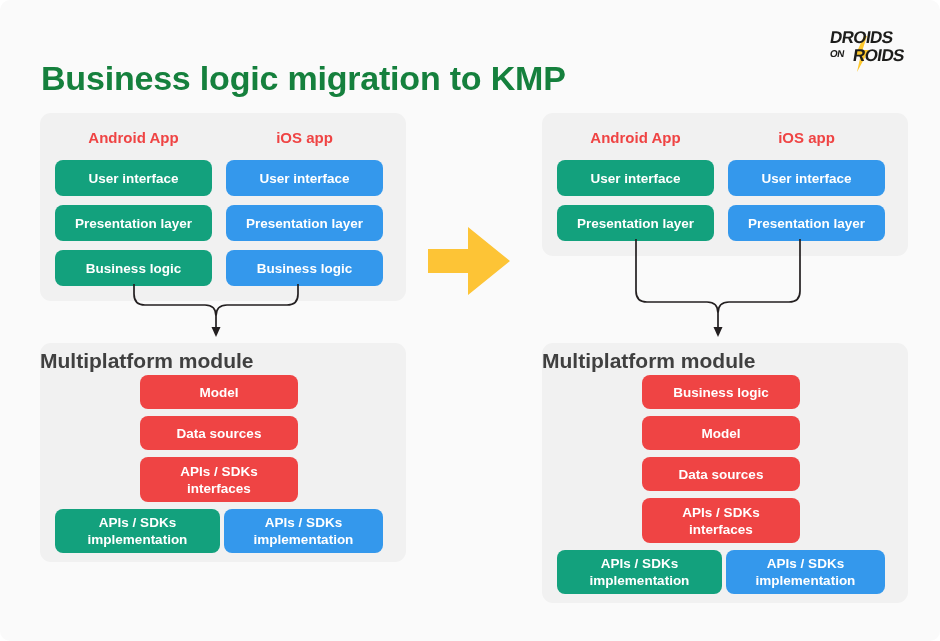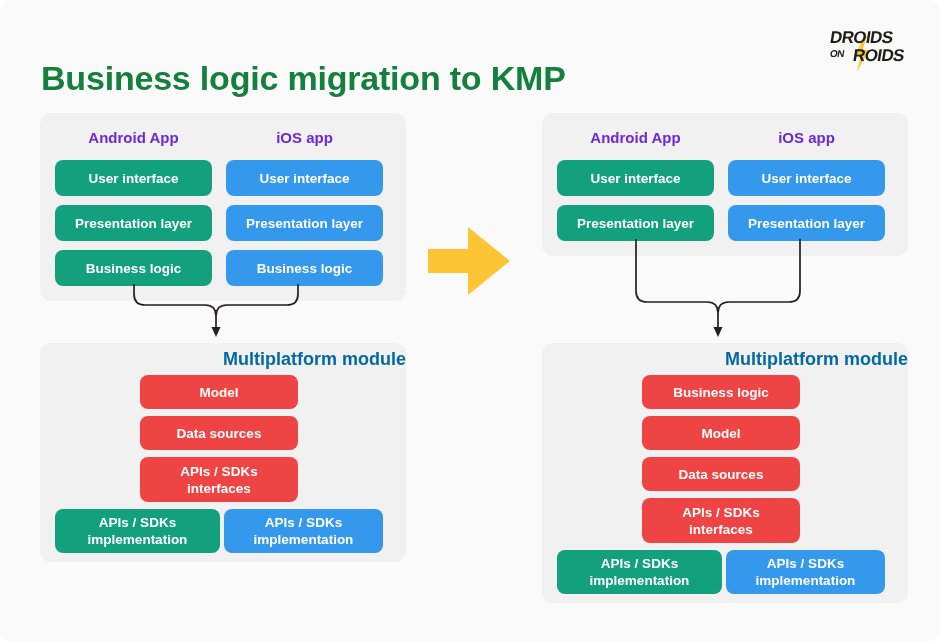--- a/index.html
+++ b/index.html
@@ -78,32 +78,32 @@
     position: absolute;
     background: #f1f1f1;
     border-radius: 11px;
   }
 
   
   .col-heading {
     position: absolute;
     font-size: 15px;
     font-weight: bold;
-    color: #6d28d9;
+    color: #ef4444;
     text-align: center;
     white-space: nowrap;
   }
 
   
   .module-heading {
     position: absolute;
-    font-size: 18px;
-    font-weight: bold;
-    color: #0369a1;
-    text-align: right;
+    font-size: 21px;
+    font-weight: bold;
+    color: #404040;
+    text-align: left;
     white-space: nowrap;
   }
 
   
   .box {
     position: absolute;
     border-radius: 8px;
     display: flex;
     align-items: center;
     justify-content: center;

